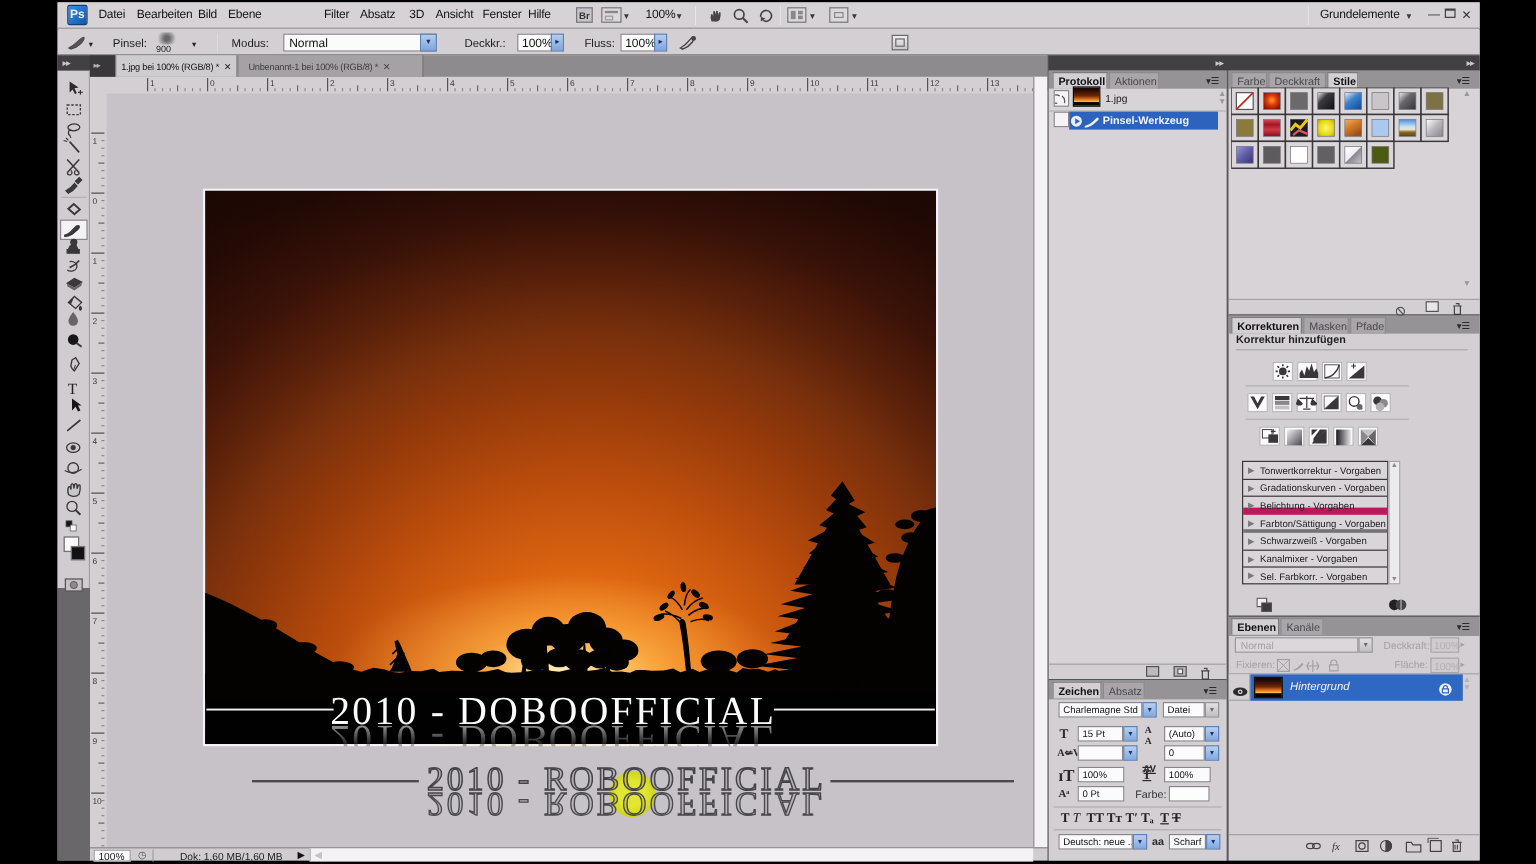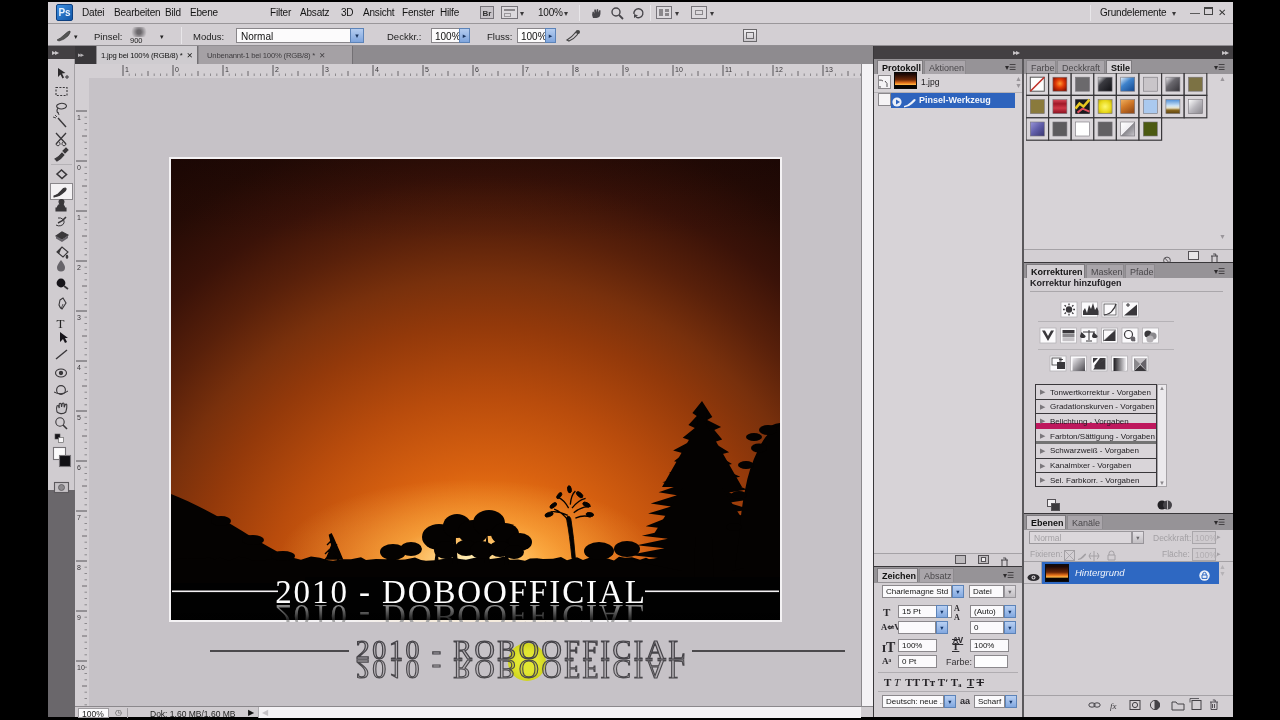--- a/index.html
+++ b/index.html
@@ -613,21 +613,21 @@
  .zdd{position:absolute;width:12px;height:13px;background:linear-gradient(#b9d0f2,#82a8e0);border:1px solid #5c83b8;color:#14366b;font-size:6.5px;text-align:center;line-height:12px;}
  .zddg{position:absolute;width:12px;height:13px;background:linear-gradient(#e3e0e4,#c2bfc3);border:1px solid #98959a;color:#6b686c;font-size:6.5px;text-align:center;line-height:12px;}
  .zic{position:absolute;font-size:9px;color:#2c2a2e;font-weight:bold;}
  .zgray{position:absolute;font-size:9px;color:#343236;}
 </style>
 <div class="zbox" style="left:882px;top:585px;width:70px;">Charlemagne Std</div>
 <div class="zdd" style="left:952px;top:585px;">▾</div>
 <div class="zbox" style="left:969px;top:585px;width:35px;">Datei</div>
 <div class="zddg" style="left:1004px;top:585px;">▾</div>
 <div class="zic" style="left:883px;top:606px;font-size:11px;font-family:'Liberation Serif';">T</div>
-<div class="zbox" style="left:898px;top:605px;width:54px;">15 Pt</div>
+<div class="zbox" style="left:898px;top:605px;width:38px;">15 Pt</div>
 <div class="zdd" style="left:936px;top:605px;">▾</div>
 <div class="zic" style="left:954px;top:604px;font-size:8px;font-family:'Liberation Serif';">A<br>A</div>
 <div class="zbox" style="left:970px;top:605px;width:34px;">(Auto)</div>
 <div class="zdd" style="left:1004px;top:605px;">▾</div>
 <div class="zic" style="left:881px;top:622px;font-size:8.5px;font-family:'Liberation Serif';">A⇍V</div>
 <div class="zbox" style="left:898px;top:621px;width:38px;"></div>
 <div class="zdd" style="left:936px;top:621px;">▾</div>
 <div class="zic" style="left:953px;top:622px;font-size:8.5px;font-family:Liberation Mono, monospace;text-decoration:underline;margin-top:14px;">AV</div>
 <div class="zbox" style="left:970px;top:621px;width:34px;">0</div>
 <div class="zdd" style="left:1004px;top:621px;">▾</div>

